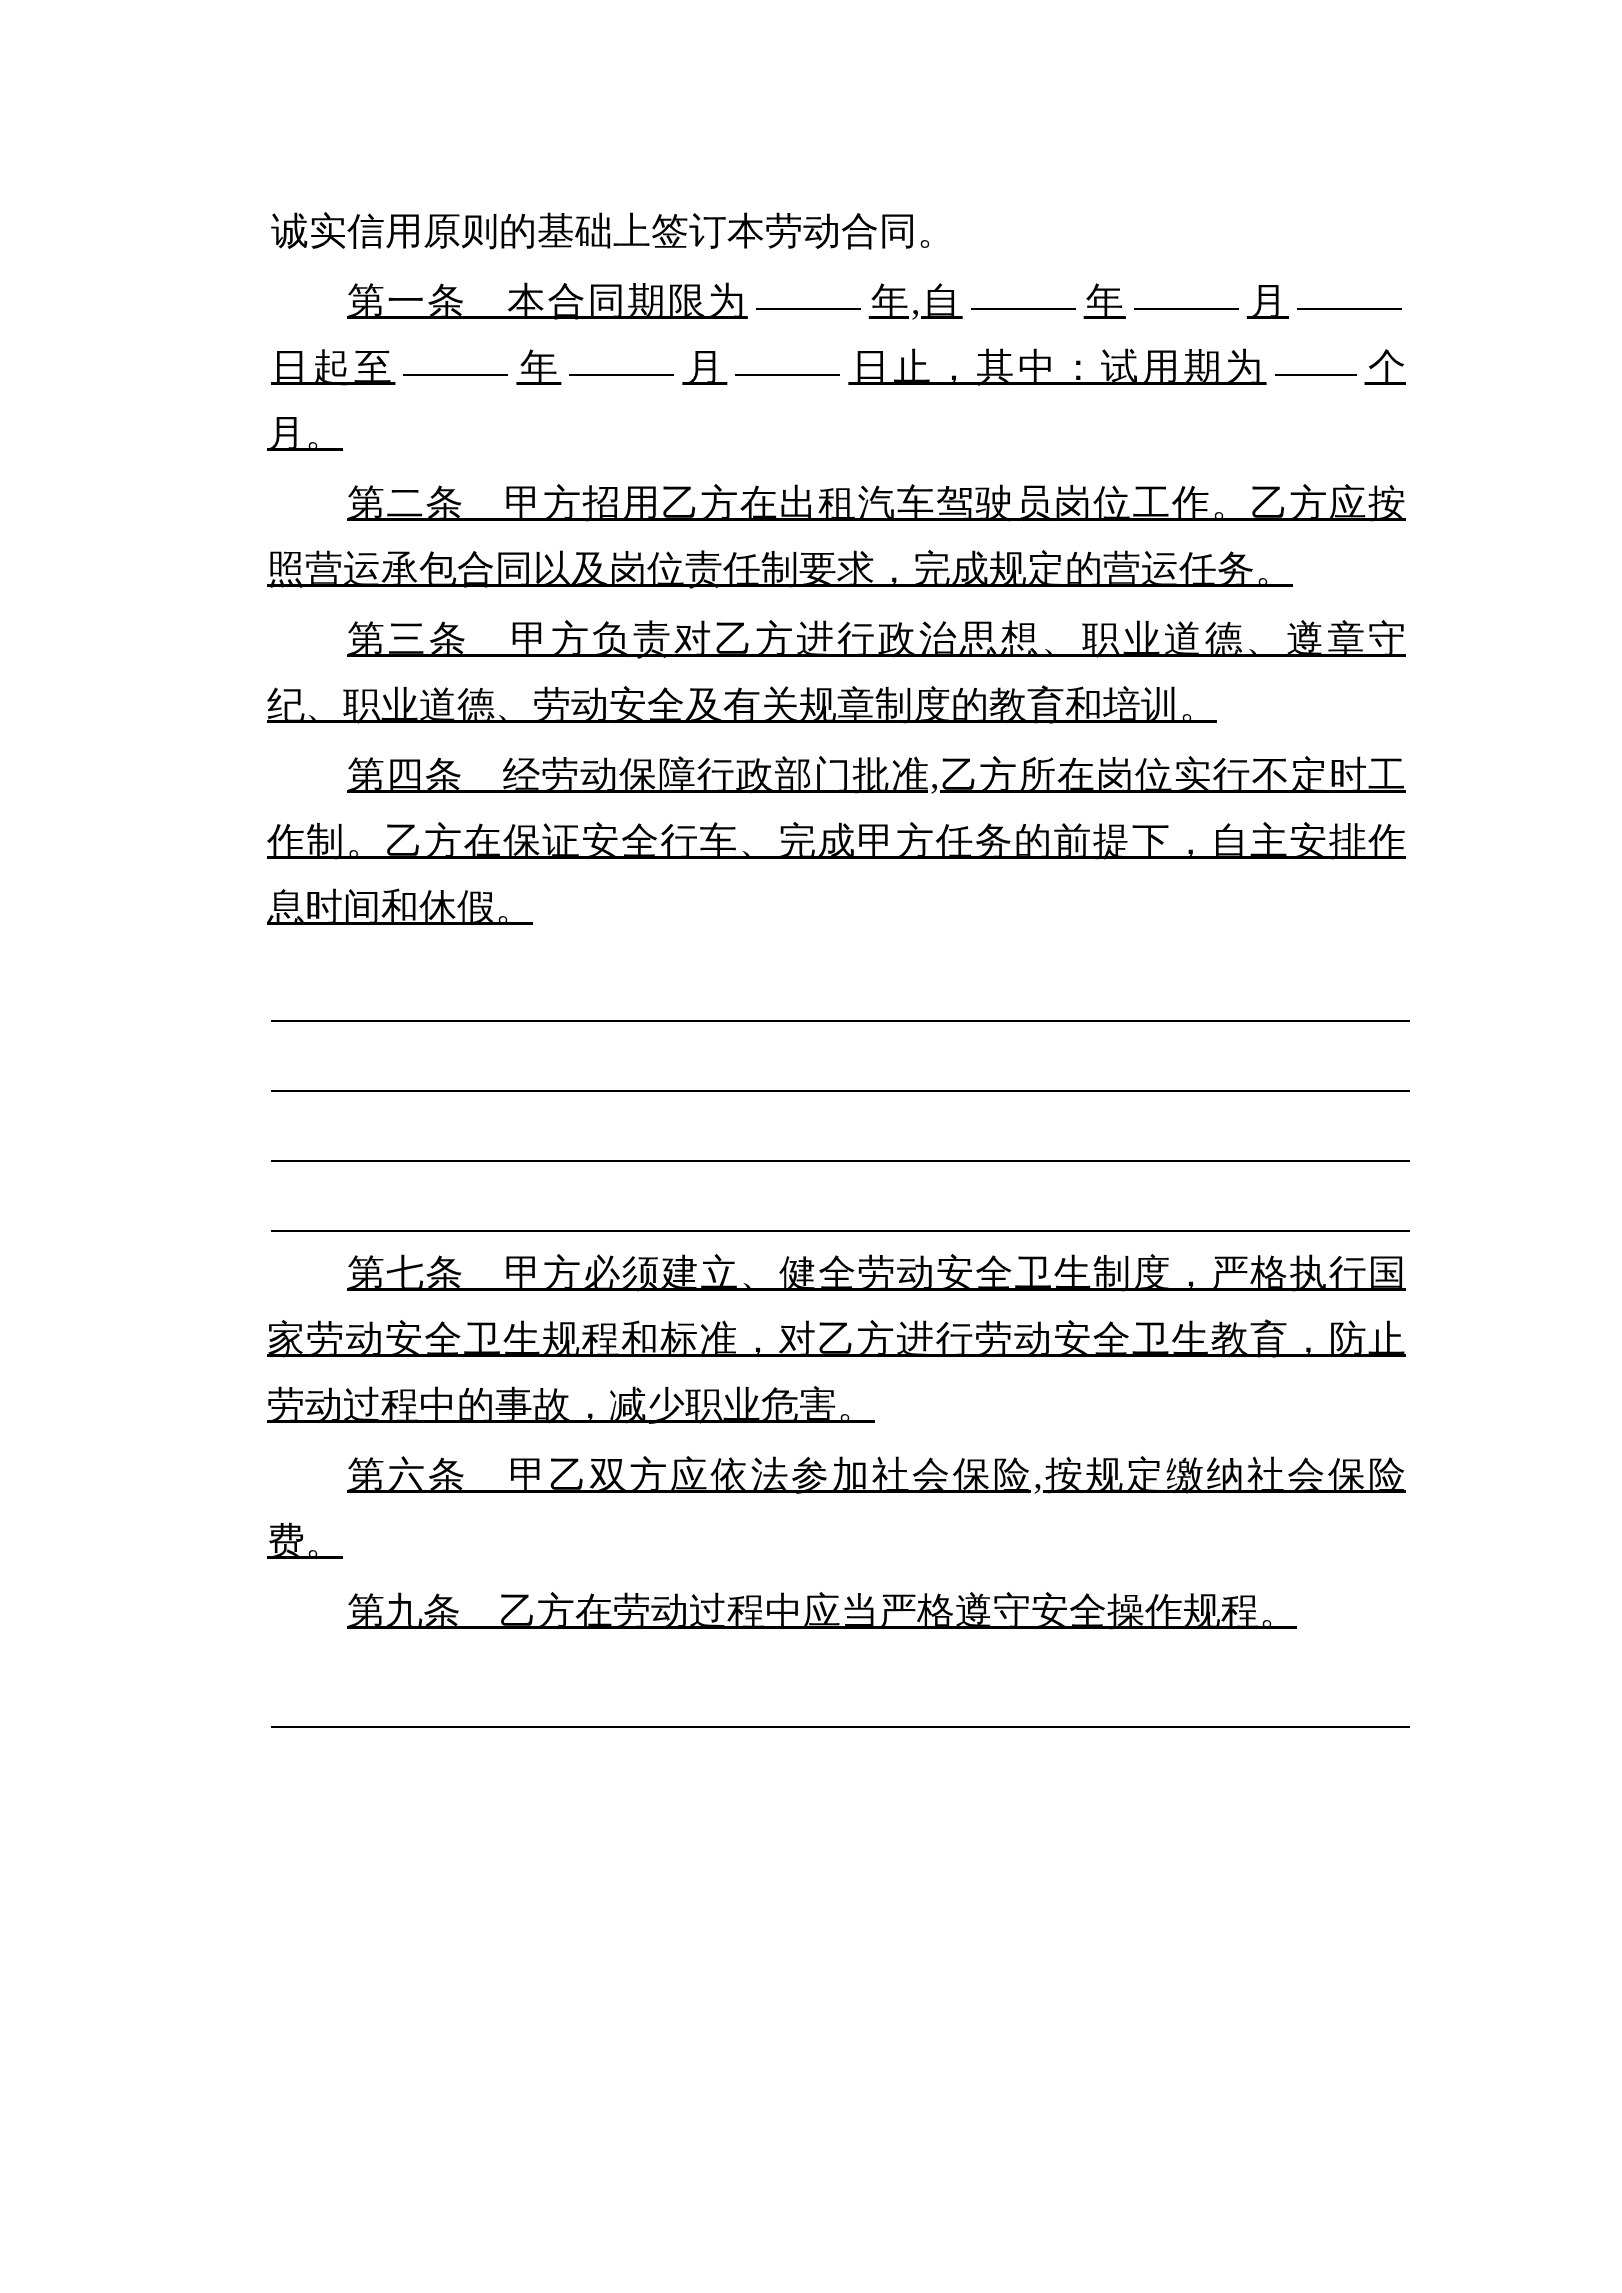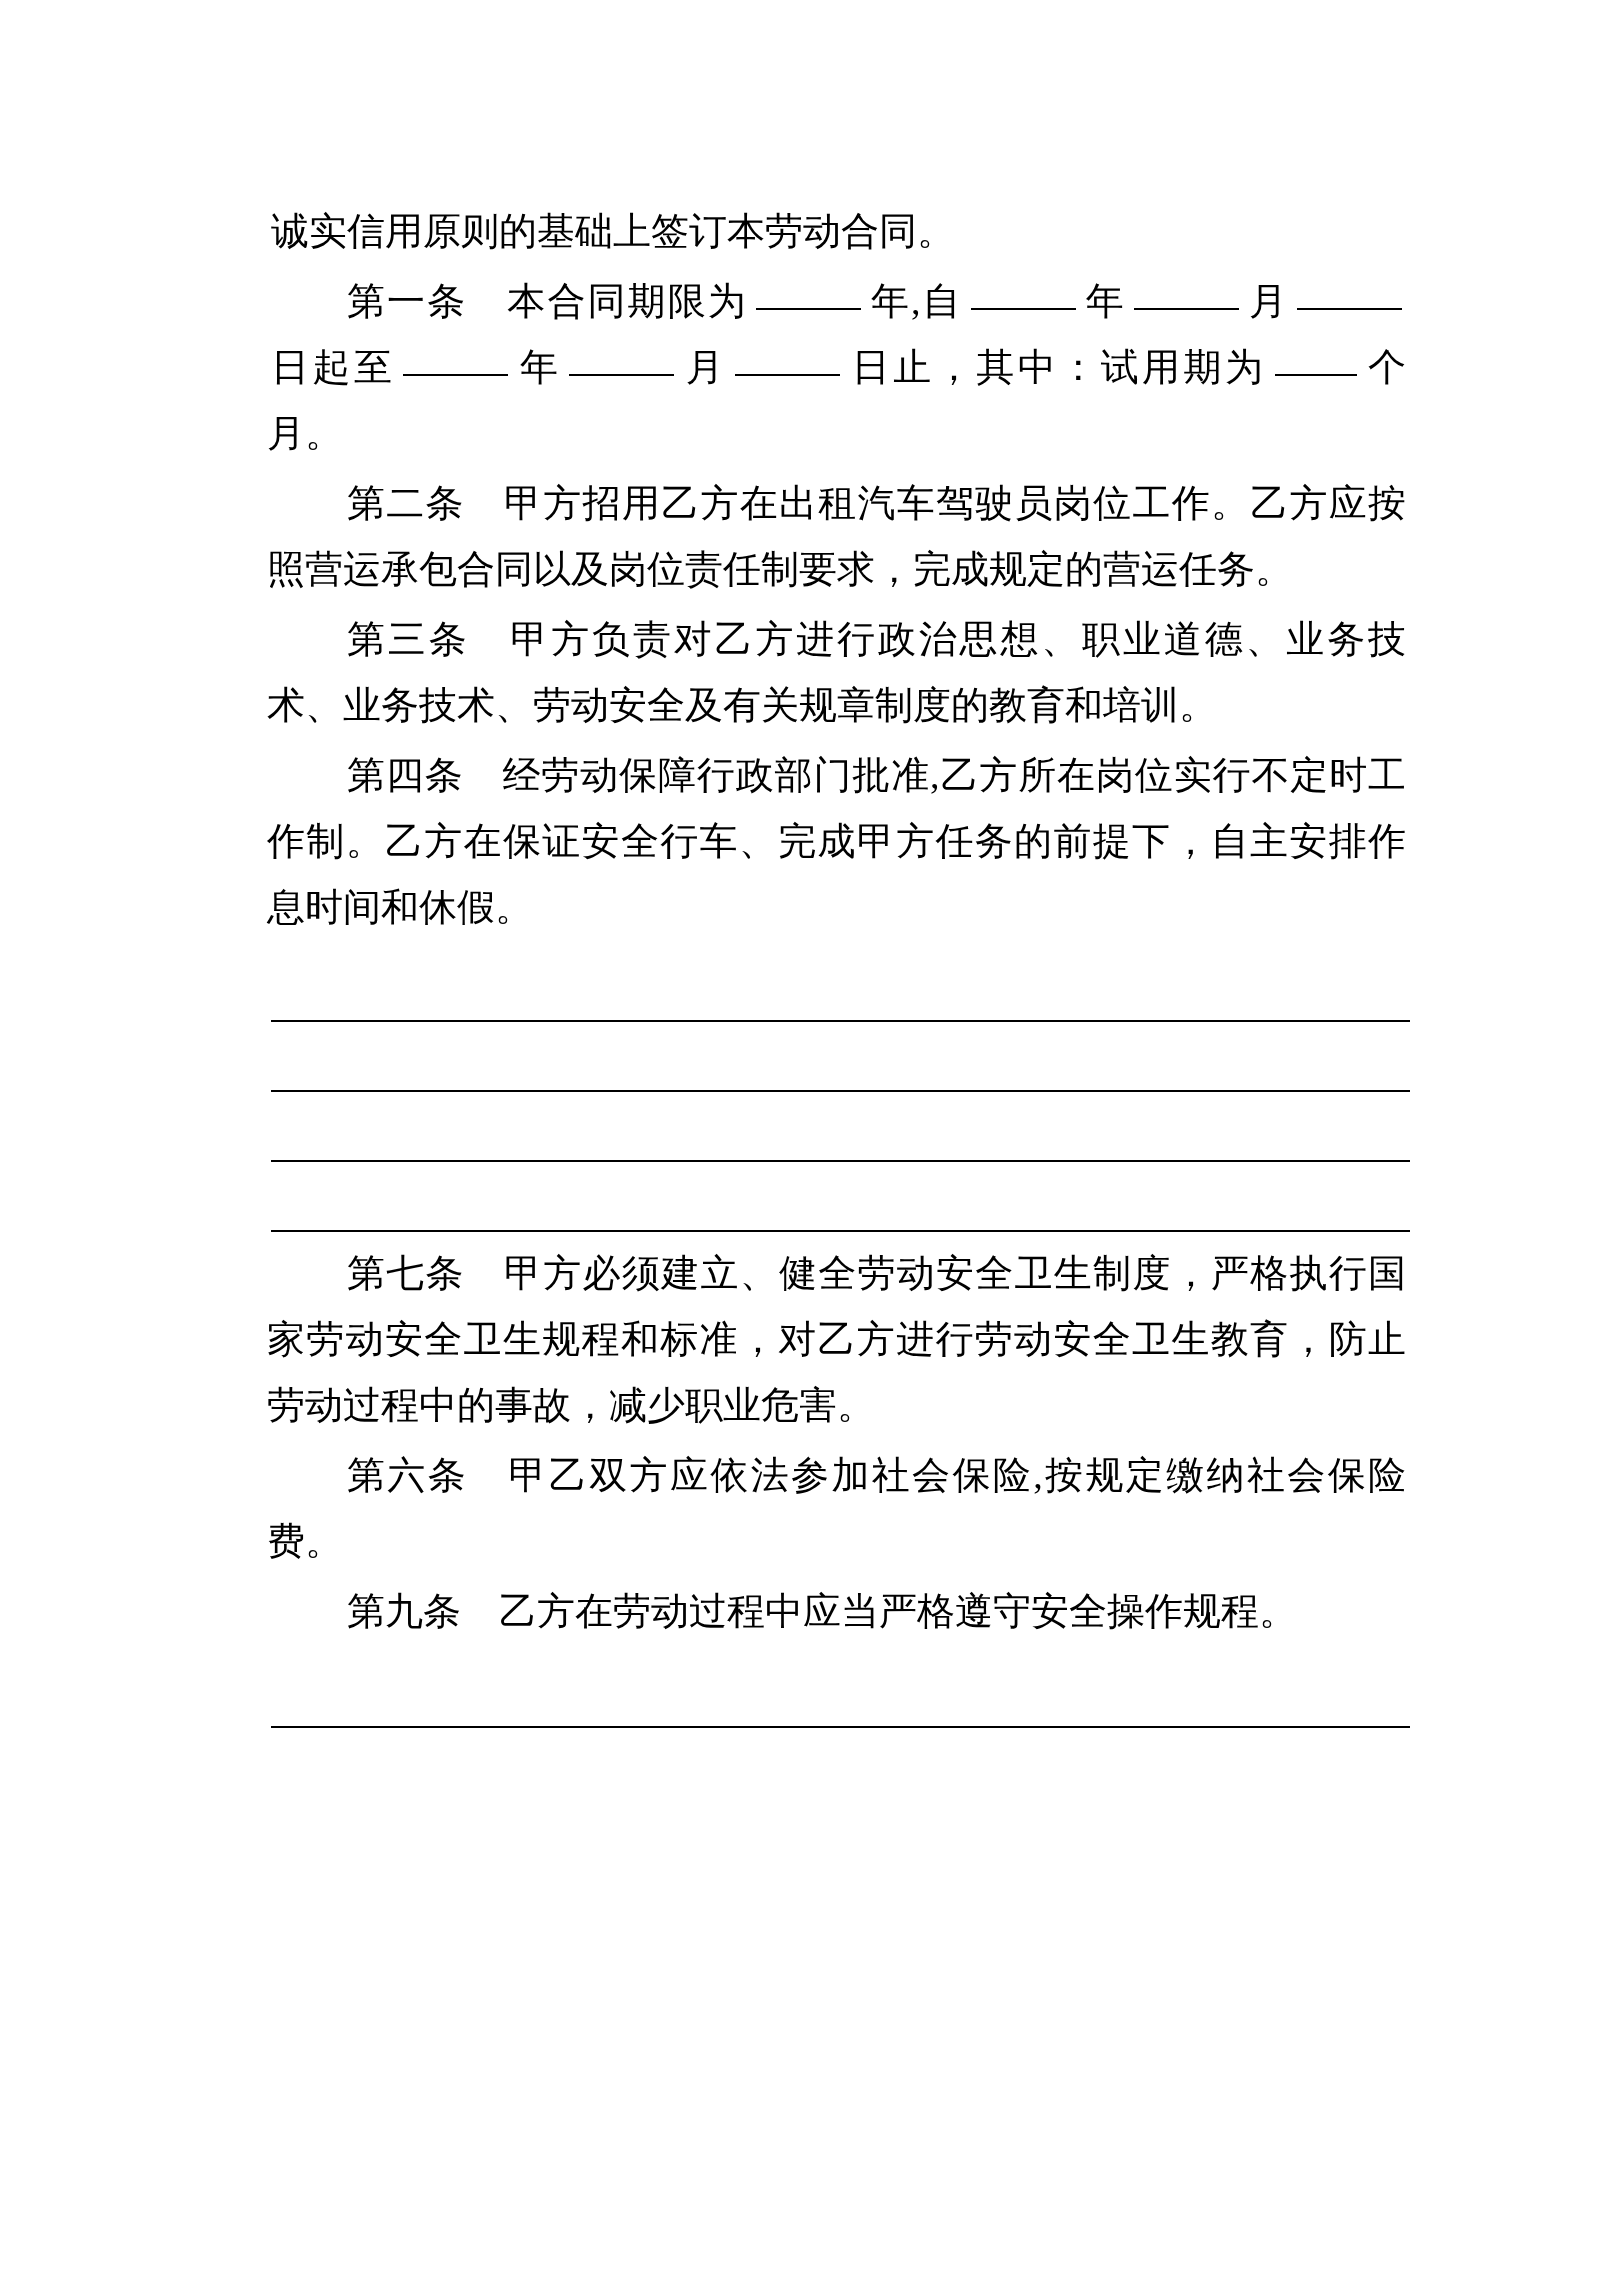--- a/index.html
+++ b/index.html
@@ -15,21 +15,21 @@
     font-size: 38px;
     overflow: hidden;
   }
   .doc-body { width: 100%; }
   .para {
     line-height: 66px;
     text-align: justify;
     text-justify: inter-ideograph;
     word-break: break-all;
   }
-  .para.indent { text-indent: 76px; }
+  .para.indent { text-indent: 76px; text-decoration: underline; }
   .blank {
     display: inline-block;
     height: 7.3px;
     border-bottom: 2.7px solid #000000;
     vertical-align: baseline;
   }
   .ruled-lines { margin-top: 16.4px; margin-bottom: 7.3px; }
   .ruled-line {
     height: 66px;
     border-bottom: 2.7px solid #000000;
@@ -38,21 +38,21 @@
   .ruled-lines.single { margin-top: 18px; margin-bottom: 0; }
 </style>
 </head>
 <body>
 
 <div class="page">
   <div class="doc-body">
       <p class="para"><span>诚实信用原则的基础上签订本劳动合同。</span></p>
       <p class="para indent"><span>第一条　本合同期限为</span><span class="blank" style="width: 105px;"></span><span>年,自</span><span class="blank" style="width: 105px;"></span><span>年</span><span class="blank" style="width: 105px;"></span><span>月</span><span class="blank" style="width: 105px;"></span><span>日起至</span><span class="blank" style="width: 105px;"></span><span>年</span><span class="blank" style="width: 105px;"></span><span>月</span><span class="blank" style="width: 105px;"></span><span>日止，其中：试用期为</span><span class="blank" style="width: 82px;"></span><span>个月。</span></p>
       <p class="para indent"><span>第二条　甲方招用乙方在出租汽车驾驶员岗位工作。乙方应按照营运承包合同以及岗位责任制要求，完成规定的营运任务。</span></p>
-      <p class="para indent"><span>第三条　甲方负责对乙方进行政治思想、职业道德、业务技术、业务技术、劳动安全及有关规章制度的教育和培训。</span></p>
+      <p class="para indent"><span>第三条　甲方负责对乙方进行政治思想、职业道德、遵章守纪、职业道德、劳动安全及有关规章制度的教育和培训。</span></p>
       <p class="para indent"><span>第四条　经劳动保障行政部门批准,乙方所在岗位实行不定时工作制。乙方在保证安全行车、完成甲方任务的前提下，自主安排作息时间和休假。</span></p>
       <div class="ruled-lines">
         <div class="ruled-line"></div>
         <div class="ruled-line"></div>
         <div class="ruled-line"></div>
         <div class="ruled-line"></div>
       </div>
       <p class="para indent"><span>第七条　甲方必须建立、健全劳动安全卫生制度，严格执行国家劳动安全卫生规程和标准，对乙方进行劳动安全卫生教育，防止劳动过程中的事故，减少职业危害。</span></p>
       <p class="para indent"><span>第六条　甲乙双方应依法参加社会保险,按规定缴纳社会保险费。</span></p>
       <p class="para indent"><span>第九条　乙方在劳动过程中应当严格遵守安全操作规程。</span></p>

